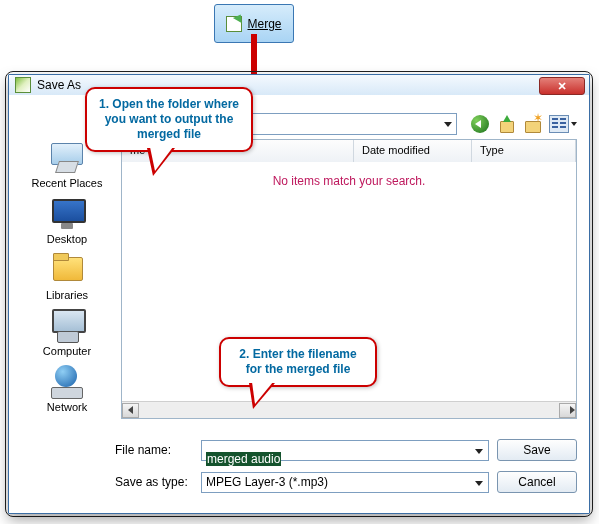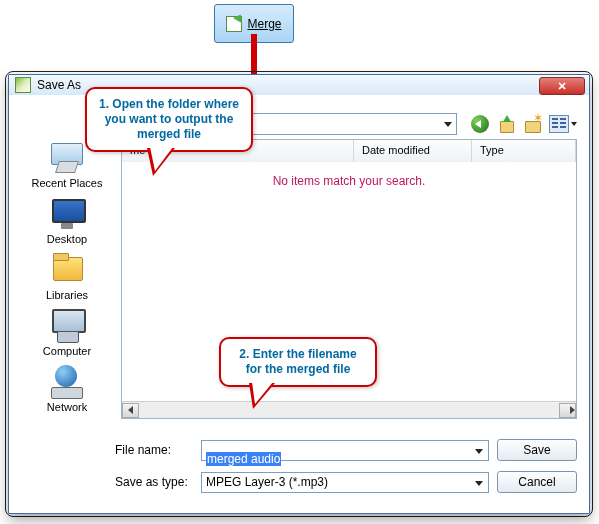--- a/index.html
+++ b/index.html
@@ -134,21 +134,21 @@
 
   .bottomgrid {
     position:absolute; left:106px; right:12px; top:362px;
     display:grid; grid-template-columns: 78px 1fr 80px; grid-template-rows: 26px 26px;
     gap:6px 8px; align-items:center;
     font-size:12px;
   }
   .fld { height:21px; border:1px solid #7d9ec0; background:#fff;
     display:flex; align-items:center; padding:0 4px; position:relative;}
   .fld .val { font-size:12px; }
-  .fld .val.sel { background:#3b82f6; color:#fff; padding:0 1px;margin-top:17px;}
+  .fld .val.sel { background:#14532d; color:#fff; padding:0 1px;margin-top:17px;}
   .fld .tri { position:absolute; right:5px; top:8px;width:0;height:0;border-left:4px solid transparent;border-right:4px solid transparent;border-top:5px solid #222;}
   .dlg-btn {
     height:22px; border:1px solid #7a95b0; border-radius:3px;
     background:linear-gradient(#fefefe,#e3ebf3); font-size:12px;
     display:flex;align-items:center;justify-content:center;
   }
 
   .callout {
     position:absolute; border:2px solid #c00; border-radius:10px;
     background:#fff; color:#0369a1; font-weight:bold; font-size:12px;

